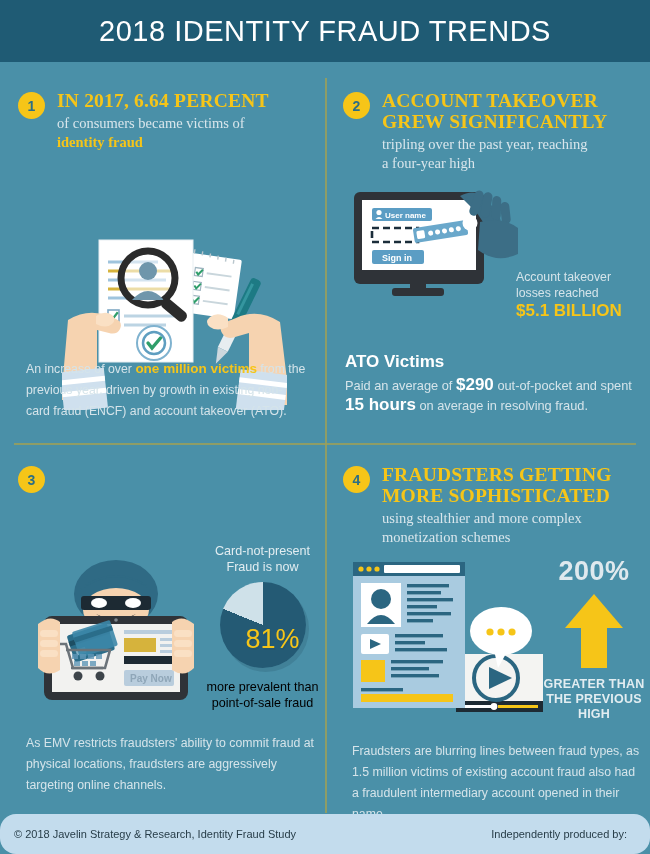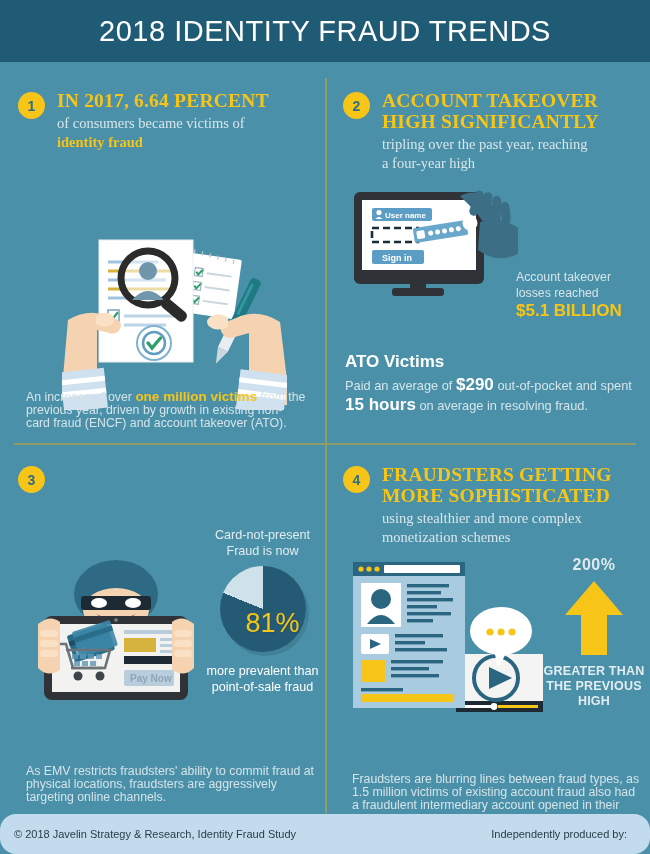--- a/index.html
+++ b/index.html
@@ -52,21 +52,21 @@
   .h-yellow{
     color:#f6c518;font-size:19.5px;font-weight:bold;
     line-height:21px;letter-spacing:.2px;
   }
   .h-sub{
     color:#d9e6ec;font-size:14.5px;line-height:18.5px;margin-top:3px;
   }
   .h-sub-accent{color:#f6c518;font-weight:bold;}
 
   .footnote{
-    position:absolute;color:#d5e4ea;font-size:12.3px;line-height:13px;margin-top:32px;
+    position:absolute;color:#d5e4ea;font-size:12.3px;line-height:21px;
   }
   .fn-accent{color:#f6c518;font-weight:bold;font-size:13.5px;}
 
   
   .ill1{position:absolute;left:62px;top:168px;width:225px;height:180px;}
 
   
   .ill2{position:absolute;left:352px;top:190px;width:190px;height:125px;}
   .loss-text{
     position:absolute;left:516px;top:270px;width:125px;
@@ -78,40 +78,40 @@
     color:#ffffff;font-size:17px;font-weight:bold;
   }
   .ato-body{
     position:absolute;left:345px;top:375px;width:295px;
     color:#d5e4ea;font-size:12.8px;line-height:19px;
   }
   .ato-num{color:#ffffff;font-size:17px;font-weight:bold;}
 
   
   .ill3{position:absolute;left:26px;top:558px;width:180px;height:145px;}
-  .pie-block{position:absolute;left:200px;top:528px;width:125px;text-align:center;}
+  .pie-block{position:absolute;left:200px;top:544px;width:125px;text-align:center;}
   .pie-cap-top{color:#e2edf1;font-size:12.6px;line-height:15.5px;}
   .pie-wrap{position:relative;width:86px;height:86px;margin:7px auto 0 auto;}
   .pie{
     width:86px;height:86px;border-radius:50%;
     background:conic-gradient(from 0deg,#245a74 0deg 292deg,#cfe1e9 292deg 360deg);
     box-shadow:3px 4px 0 rgba(30,70,90,.20);
   }
   .pie-pct{
     position:absolute;left:26px;top:42px;
     color:#f6c518;font-size:27px;font-weight:normal;
     text-shadow:1px 2px 0 rgba(30,70,90,.25);
     white-space:nowrap;
   }
-  .pie-cap-bot{color:#ffffff;font-size:12.6px;line-height:15.5px;margin-top:12px;}
+  .pie-cap-bot{color:#000000;font-size:12.6px;line-height:15.5px;margin-top:12px;}
 
   
   .ill4{position:absolute;left:348px;top:558px;width:195px;height:165px;}
   .arrow-block{position:absolute;left:543px;top:556px;width:102px;text-align:center;}
-  .arrow-pct{color:#dfe9ee;font-size:16px;font-weight:bold;letter-spacing:.5px;}
+  .arrow-pct{color:#dfe9ee;font-size:27px;font-weight:bold;letter-spacing:.5px;}
   .arrow-shape{
     width:58px;height:74px;margin:7px auto 0 auto;position:relative;
   }
   .arrow-head{
     position:absolute;left:0;top:0;width:0;height:0;
     border-left:29px solid transparent;border-right:29px solid transparent;
     border-bottom:34px solid #f6c518;
   }
   .arrow-stem{
     position:absolute;left:16px;top:33px;width:26px;height:41px;background:#f6c518;
@@ -245,21 +245,21 @@
     <div class="footnote" style="left:26px;top:296px;width:280px;">
       <span>An increase of over </span><span class="fn-accent">one million victims</span><span> from the previous year, driven by growth in existing non-card fraud (ENCF) and account takeover (ATO).</span>
     </div>
   </div>
 
   <div class="quad" id="q2">
     <div class="headrow">
       <div class="badge">2</div>
       <div class="headtext">
         <div class="h-yellow">ACCOUNT TAKEOVER</div>
-        <div class="h-yellow">HIGH SIGNIFICANTLY</div>
+        <div class="h-yellow">GREW SIGNIFICANTLY</div>
         <div class="h-sub" style="max-width:215px;">tripling over the past year, reaching a four-year high</div>
       </div>
     </div>
   </div>
 
   <div class="ill2">
     <svg width="190" height="125" viewBox="0 0 190 125">
       <rect x="2" y="2" width="130" height="92" rx="6" fill="#2f3338"></rect>
       <rect x="10" y="10" width="114" height="70" fill="#ffffff"></rect>
       <rect x="58" y="86" width="16" height="14" fill="#2f3338"></rect>

